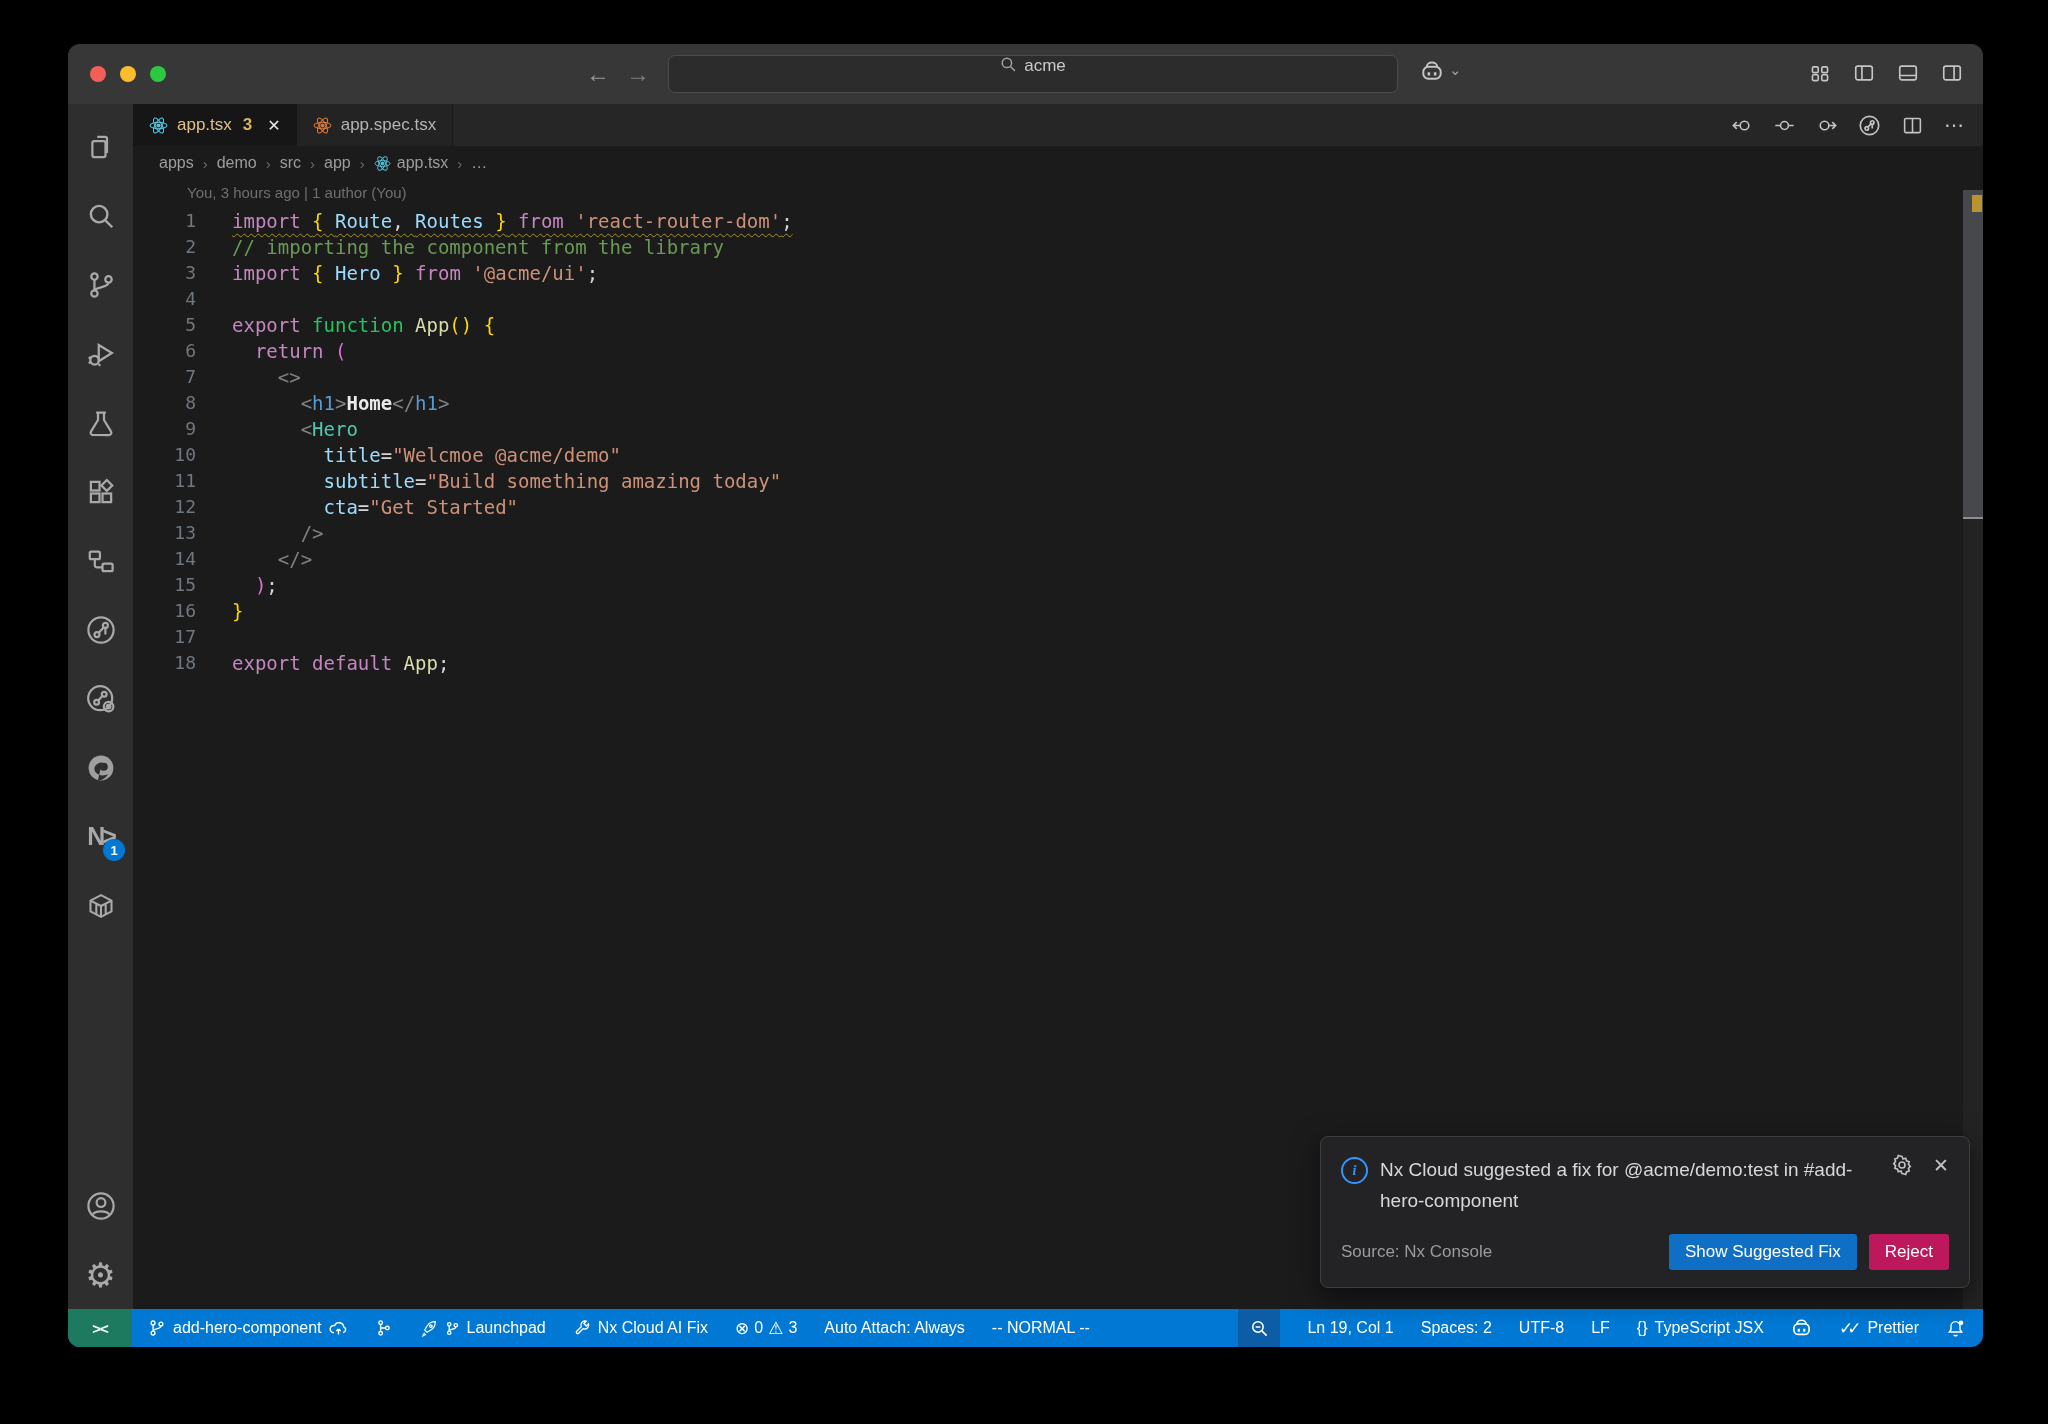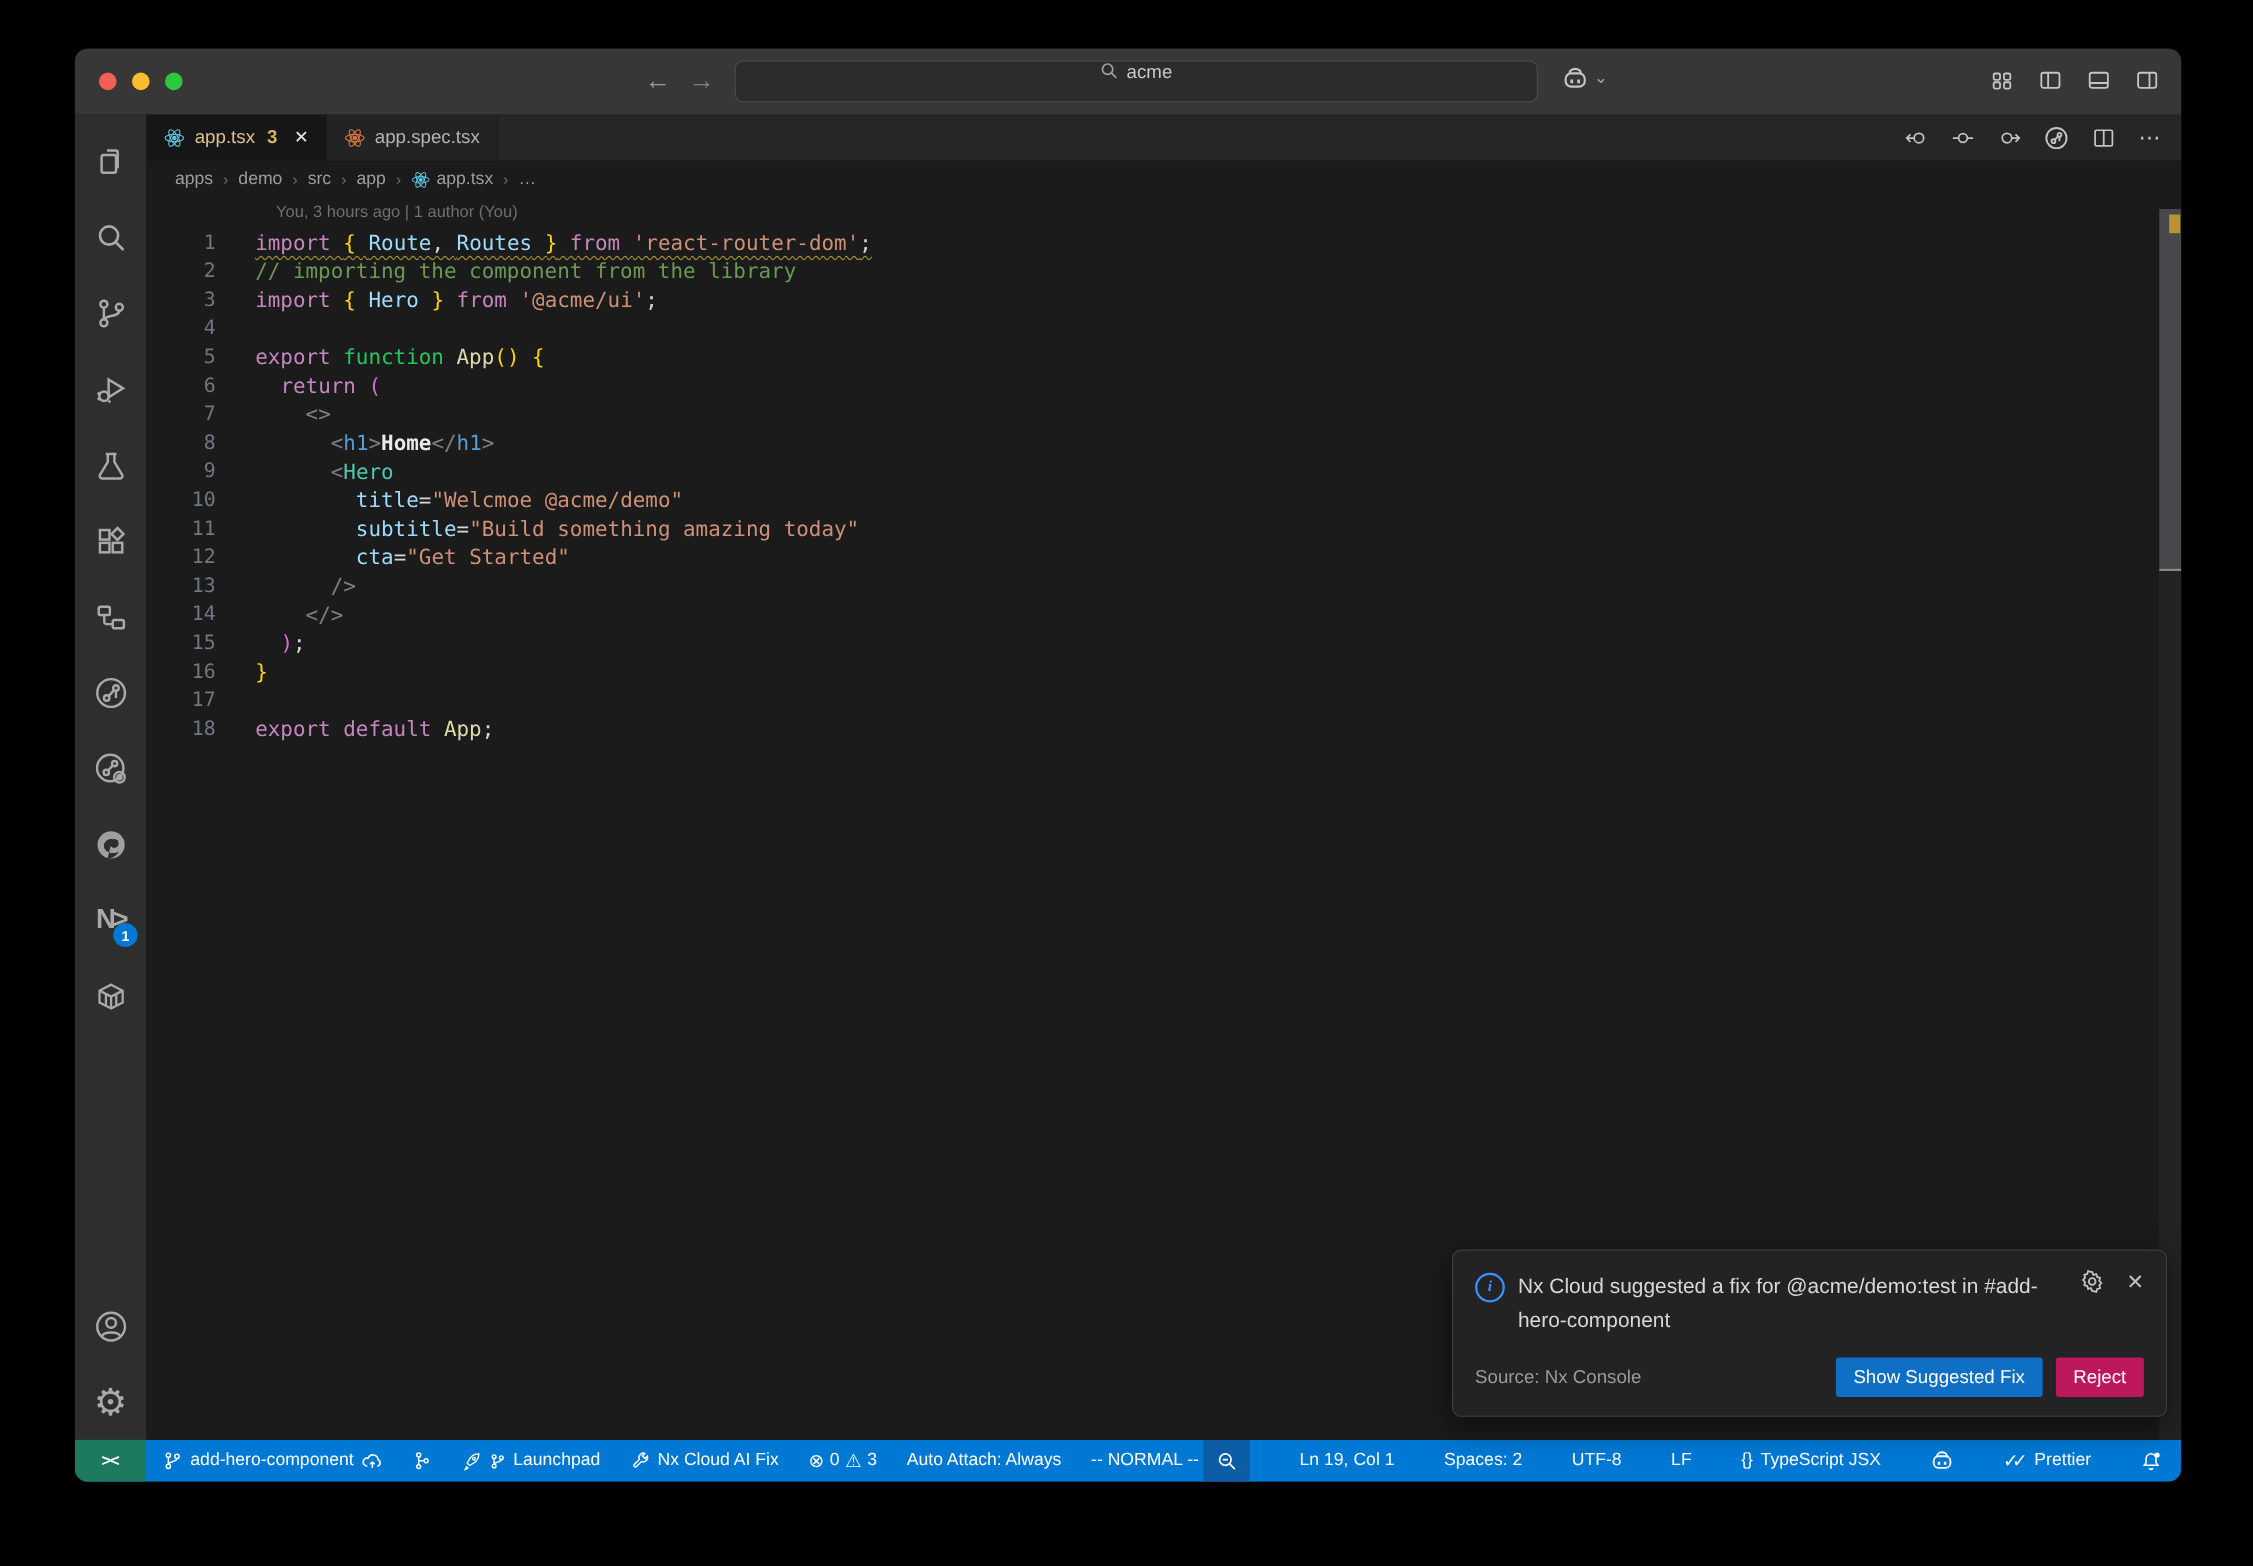--- a/index.html
+++ b/index.html
@@ -41,21 +41,21 @@
   .tab.inactive .fname{color:#b4b4b4;}
   .tab .tbadge{color:#d9b35e;font-weight:700;margin-left:2px;}
   .tab .close{color:#e8e8e8;font-size:16px;margin-left:6px;}
   .ed-actions{margin-left:auto;display:flex;align-items:center;gap:21px;padding-right:18px;color:#c3c3c3;}
   .ed-actions .dots{font-size:20px;letter-spacing:1px;color:#c3c3c3;}
   
   .editor{flex:1;background:#1b1b1b;position:relative;overflow:hidden;}
   .breadcrumbs{height:34px;display:flex;align-items:center;padding-left:26px;gap:9px;color:#9d9d9d;font-size:16px;}
   .breadcrumbs .sep{color:#6d6d6d;font-size:15px;}
   .breadcrumbs .bc-file{display:flex;align-items:center;gap:6px;}
-  .blame{padding-left:118px;height:24px;display:flex;align-items:center;color:#6f6f6f;font-size:15px;}
+  .blame{padding-left:54px;height:24px;display:flex;align-items:center;color:#6f6f6f;font-size:15px;}
   .code{padding-top:4px;font-family:"DejaVu Sans Mono","Liberation Mono",monospace;font-size:19px;}
   .code-line{display:flex;height:26px;line-height:26px;box-sizing:border-box;}
   .code-line .ln{width:63px;text-align:right;color:#6f7780;flex:none;font-size:18px;}
   .code-line .lc{margin-left:36px;white-space:pre;}
   .code-line.current{border-top:1px solid #343434;border-bottom:1px solid #343434;}
   .code-line.current .ln{color:#c8c8c8;}
   .sq{text-decoration:underline;text-decoration-style:wavy;text-decoration-color:#a8922f;
       text-decoration-thickness:1px;text-underline-offset:5px;}
   .tk-kw{color:#c586c0;margin-top:31px;} .tk-blue{color:#22c55e;} .tk-fn{color:#dcdcaa;} .tk-var{color:#9cdcfe;}
   .tk-str{color:#ce9178;} .tk-com{color:#6a9955;} .tk-gold{color:#ffd700;} .tk-pink{color:#da70d6;}
@@ -63,21 +63,21 @@
   .tk-txt{color:#eaeaea;font-weight:bold;} .tk-pun{color:#d4d4d4;}
   .sbar-track{position:absolute;right:0;top:44px;width:20px;height:1215px;background:rgba(255,255,255,0.04);}
   .sbar-thumb{position:absolute;right:0;top:44px;width:20px;height:327px;background:#47484b;}
   .sbar-edge{position:absolute;right:0;top:371px;width:20px;height:2px;background:#8f8f8f;}
   .sbar-mark{position:absolute;right:1px;top:49px;width:10px;height:17px;background:#b8932f;}
   
   .statusbar{height:38px;background:#0078d4;flex:none;display:flex;align-items:stretch;color:#fff;font-size:16px;}
   .sb-remote{width:64px;background:#1d7a5e;display:flex;align-items:center;justify-content:center;
              font-weight:700;font-size:15px;letter-spacing:-1px;flex:none;}
   .sb-left{display:flex;align-items:center;gap:27px;padding-left:16px;}
-  .sb-right{margin-left:auto;display:flex;align-items:center;gap:45px;padding-right:18px;}
+  .sb-right{margin-left:auto;display:flex;align-items:center;gap:27px;padding-right:18px;}
   .sb-item{display:flex;align-items:center;gap:7px;white-space:nowrap;text-align:center;}
   .sb-zoom{background:#0d5ca6;width:42px;display:flex;align-items:center;justify-content:center;align-self:stretch;}
   .dbl-check{letter-spacing:-6px;padding-right:5px;font-size:17px;}
   .probs{display:flex;align-items:center;gap:5px;}
   .probs .glyph{font-size:17px;}
   
   .toast{position:absolute;left:1252px;top:1092px;width:650px;height:152px;background:#232325;border:1px solid #3f3f42;
          border-radius:8px;box-shadow:0 8px 28px rgba(0,0,0,.55);padding:17px 20px;box-sizing:border-box;
          display:flex;flex-direction:column;}
   .toast-row1{display:flex;align-items:flex-start;gap:12px;}

